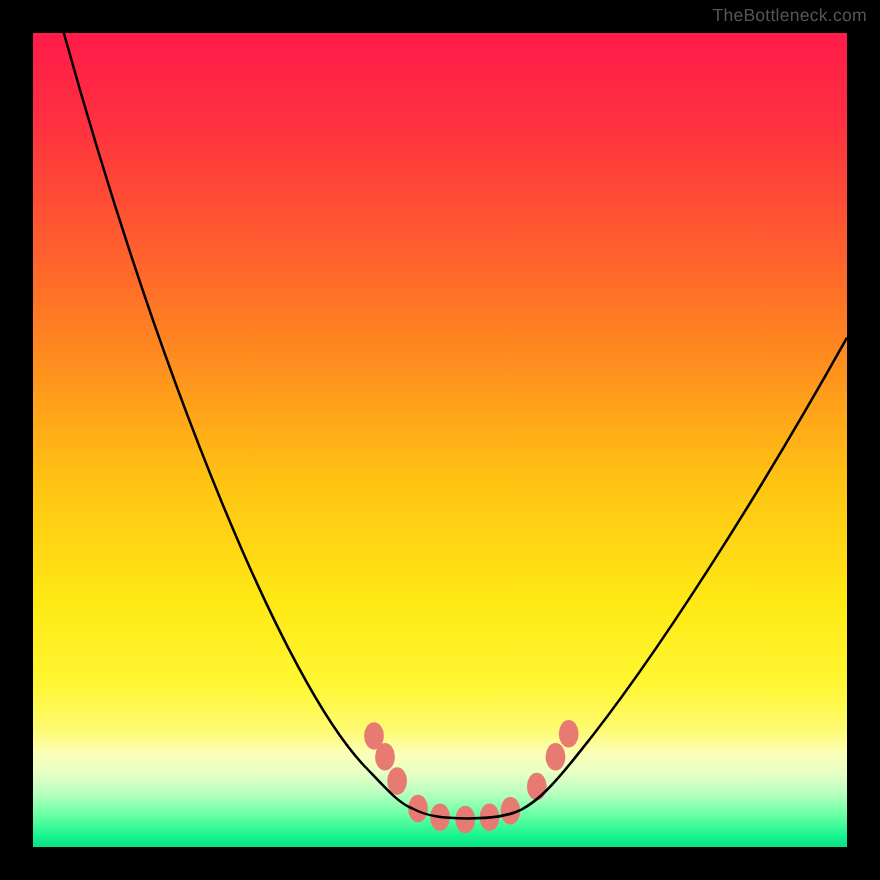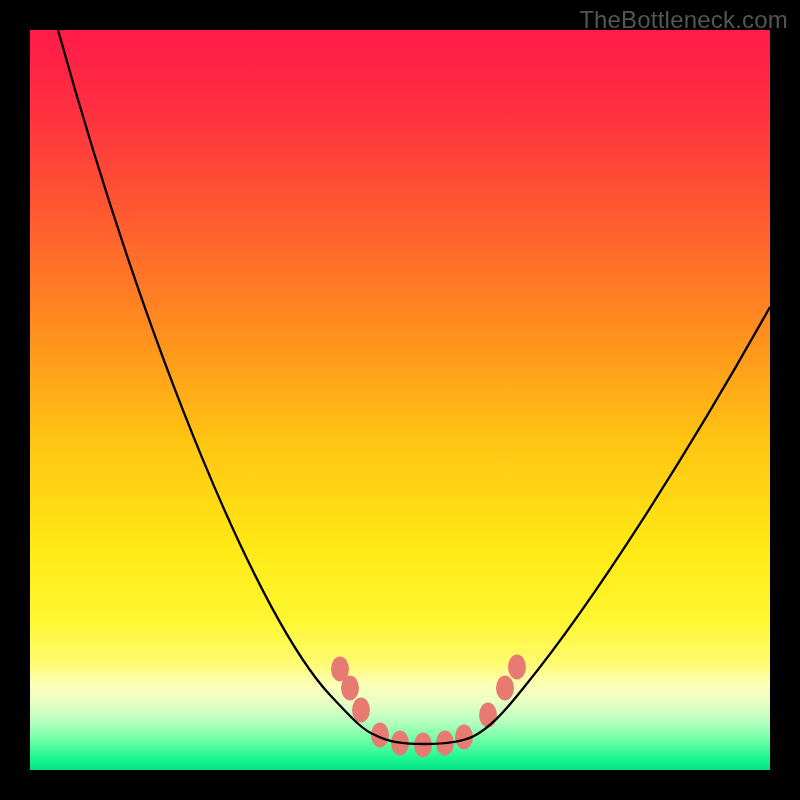--- a/index.html
+++ b/index.html
@@ -28,21 +28,21 @@
   .gradient-bg {
     position: absolute;
     left: 0; top: 0;
     width: 100%; height: 100%;
   }
   .watermark {
     position: absolute;
     top: 6px;
     right: 12px;
     color: #555;
-    font-size: 24px;
+    font-size: 16px;
     font-weight: 500;
     letter-spacing: 0.2px;
   }
   svg.curve {
     position: absolute;
     left: 0; top: 0;
     width: 100%; height: 100%;
   }
 </style>
 </head>

